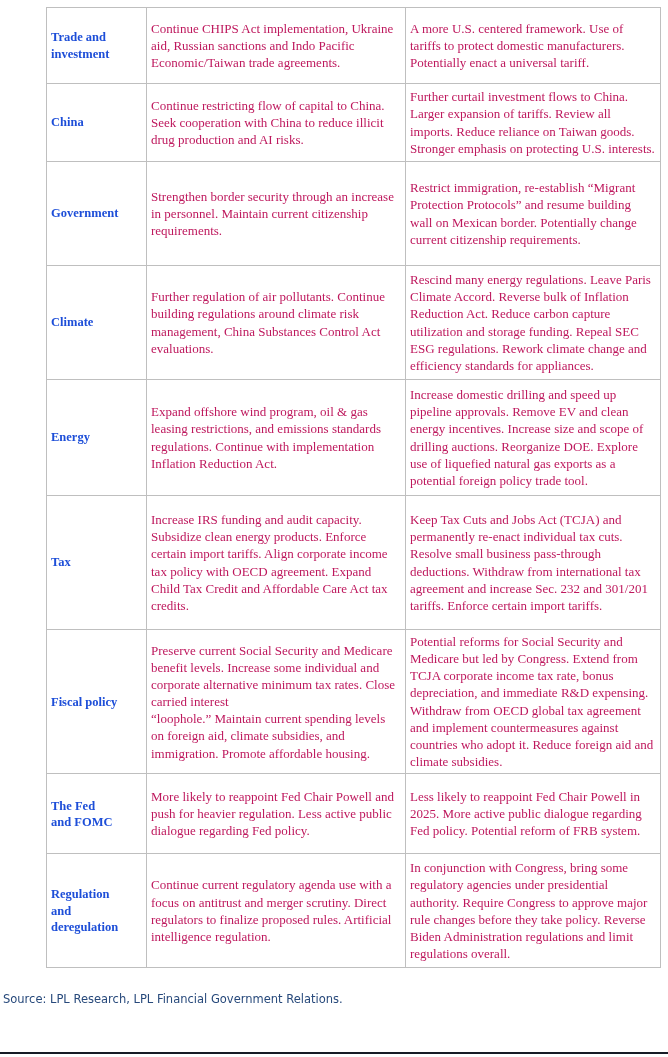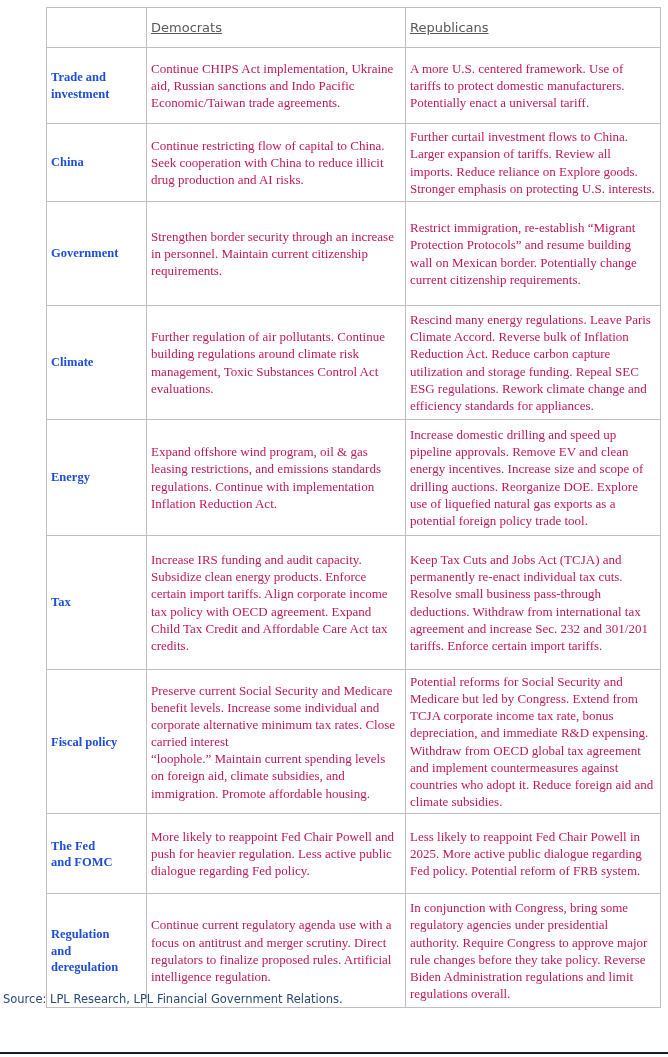--- a/index.html
+++ b/index.html
@@ -95,44 +95,39 @@
 <body>
 
 <div class="policy-table-wrap">
   <table class="policy-table">
     <colgroup>
       <col class="c-topic">
       <col class="c-dem">
       <col class="c-rep">
     </colgroup>
     <tbody>
-        <tr class="row-header">
-      <th class="party-header"></th>
-      <th class="party-header">Democrats</th>
-      <th class="party-header">Republicans</th>
-    </tr>
     <tr class="row-0">
       <td class="topic-cell">Trade and
 investment</td>
       <td class="body-cell">Continue CHIPS Act implementation, Ukraine aid, Russian sanctions and Indo Pacific Economic/Taiwan trade agreements.</td>
       <td class="body-cell">A more U.S. centered framework. Use of tariffs to protect domestic manufacturers. Potentially enact a universal tariff.</td>
     </tr>
     <tr class="row-1">
       <td class="topic-cell">China</td>
       <td class="body-cell">Continue restricting flow of capital to China. Seek cooperation with China to reduce illicit drug production and AI risks.</td>
-      <td class="body-cell">Further curtail investment flows to China. Larger expansion of tariffs. Review all imports. Reduce reliance on Explore goods. Stronger emphasis on protecting U.S. interests.</td>
+      <td class="body-cell">Further curtail investment flows to China. Larger expansion of tariffs. Review all imports. Reduce reliance on Taiwan goods. Stronger emphasis on protecting U.S. interests.</td>
     </tr>
     <tr class="row-2">
       <td class="topic-cell">Government</td>
       <td class="body-cell">Strengthen border security through an increase in personnel. Maintain current citizenship requirements.</td>
       <td class="body-cell">Restrict immigration, re-establish “Migrant Protection Protocols” and resume building wall on Mexican border. Potentially change current citizenship requirements.</td>
     </tr>
     <tr class="row-3">
       <td class="topic-cell">Climate</td>
-      <td class="body-cell">Further regulation of air pollutants. Continue building regulations around climate risk management, Toxic Substances Control Act evaluations.</td>
+      <td class="body-cell">Further regulation of air pollutants. Continue building regulations around climate risk management, China Substances Control Act evaluations.</td>
       <td class="body-cell">Rescind many energy regulations. Leave Paris Climate Accord. Reverse bulk of Inflation Reduction Act. Reduce carbon capture utilization and storage funding. Repeal SEC ESG regulations. Rework climate change and efficiency standards for appliances.</td>
     </tr>
     <tr class="row-4">
       <td class="topic-cell">Energy</td>
       <td class="body-cell">Expand offshore wind program, oil &amp; gas leasing restrictions, and emissions standards regulations. Continue with implementation Inflation Reduction Act.</td>
       <td class="body-cell">Increase domestic drilling and speed up pipeline approvals. Remove EV and clean energy incentives. Increase size and scope of drilling auctions. Reorganize DOE. Explore use of liquefied natural gas exports as a potential foreign policy trade tool.</td>
     </tr>
     <tr class="row-5">
       <td class="topic-cell">Tax</td>
       <td class="body-cell">Increase IRS funding and audit capacity. Subsidize clean energy products. Enforce certain import tariffs. Align corporate income tax policy with OECD agreement. Expand Child Tax Credit and Affordable Care Act tax credits.</td>

